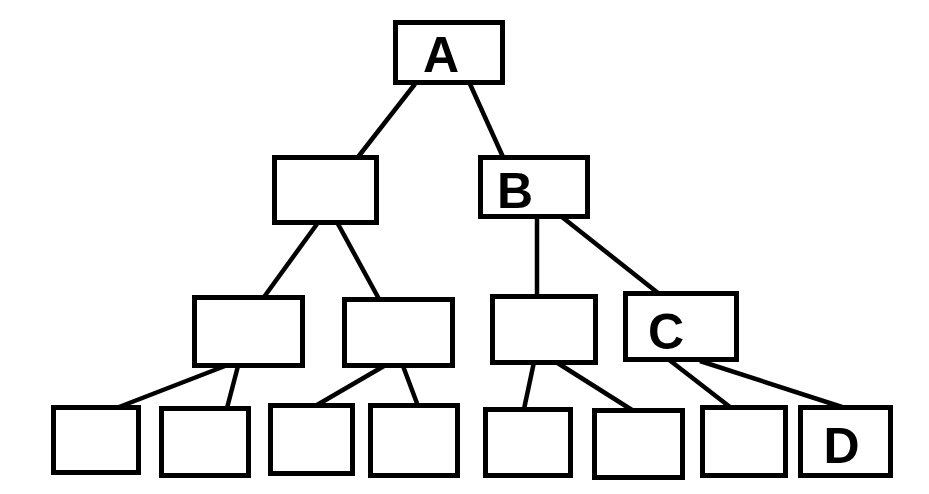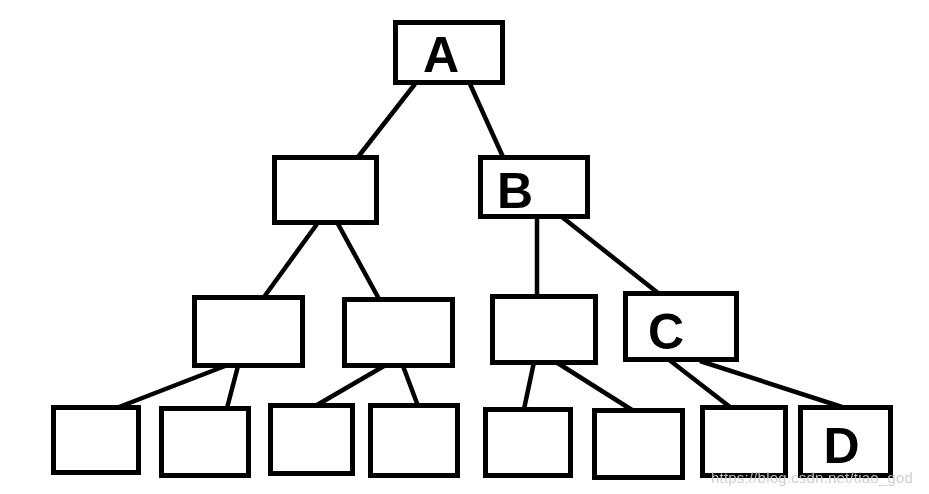--- a/index.html
+++ b/index.html
@@ -119,15 +119,14 @@
   </div>
 
   <div class="node" style="left:700px; top:405px; width:88px; height:73px;">
     <span class="label"></span>
   </div>
 
   <div class="node" style="left:798px; top:405px; width:95px; height:73px;">
     <span class="label" style="transform: translate(-4px, 4px);">D</span>
   </div>
 
-  <div id="watermark">https://blog.csdn.net/tiao_god</div>
 
 </div>
 
 </body></html>

